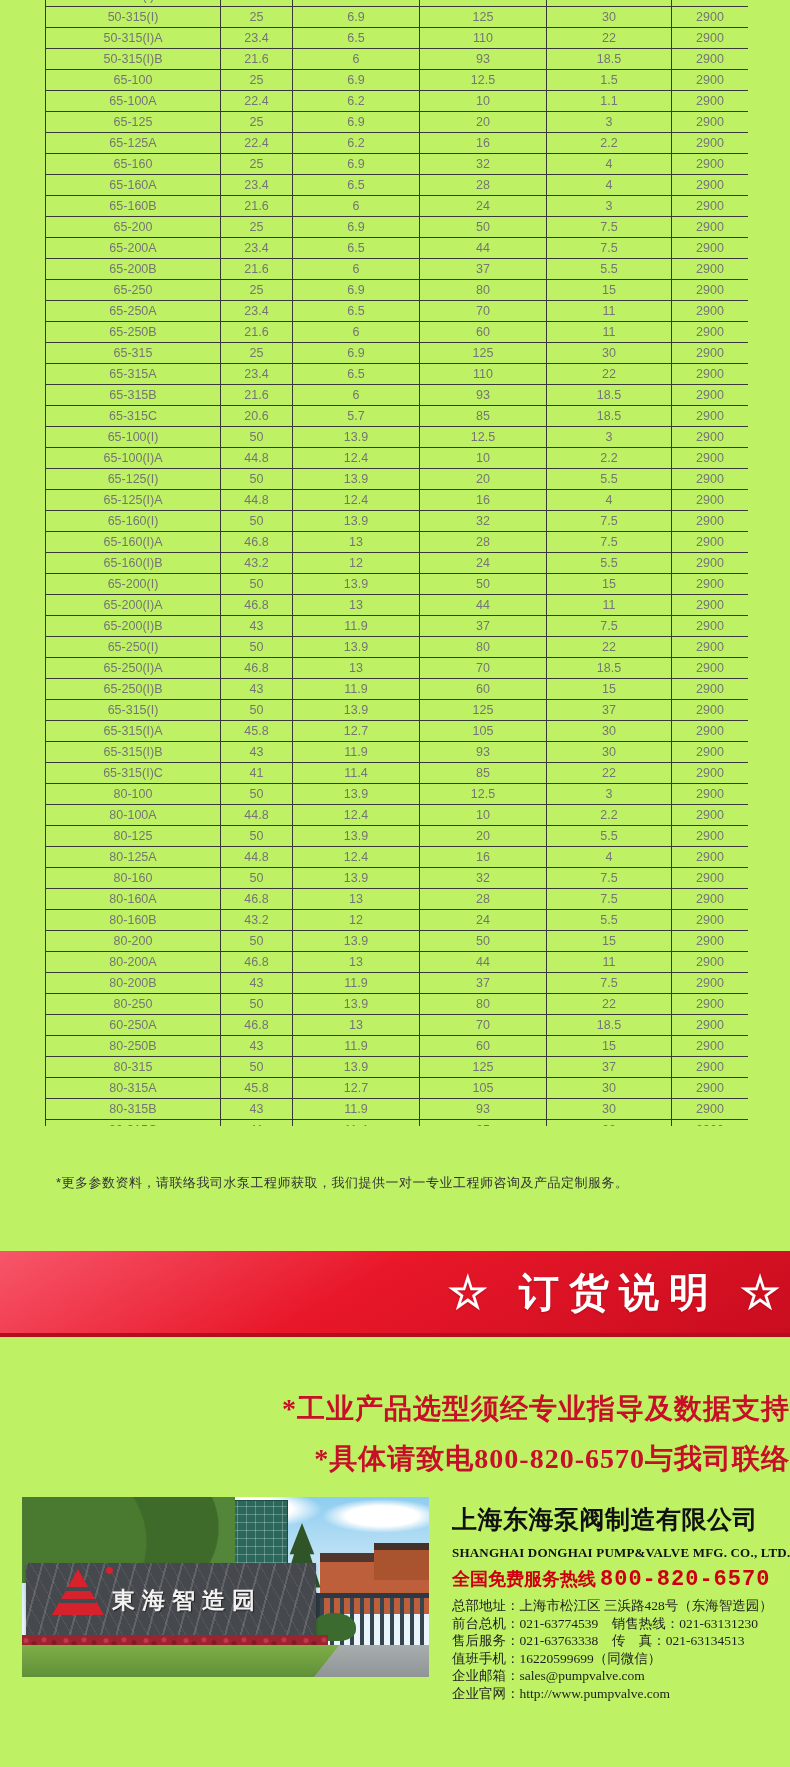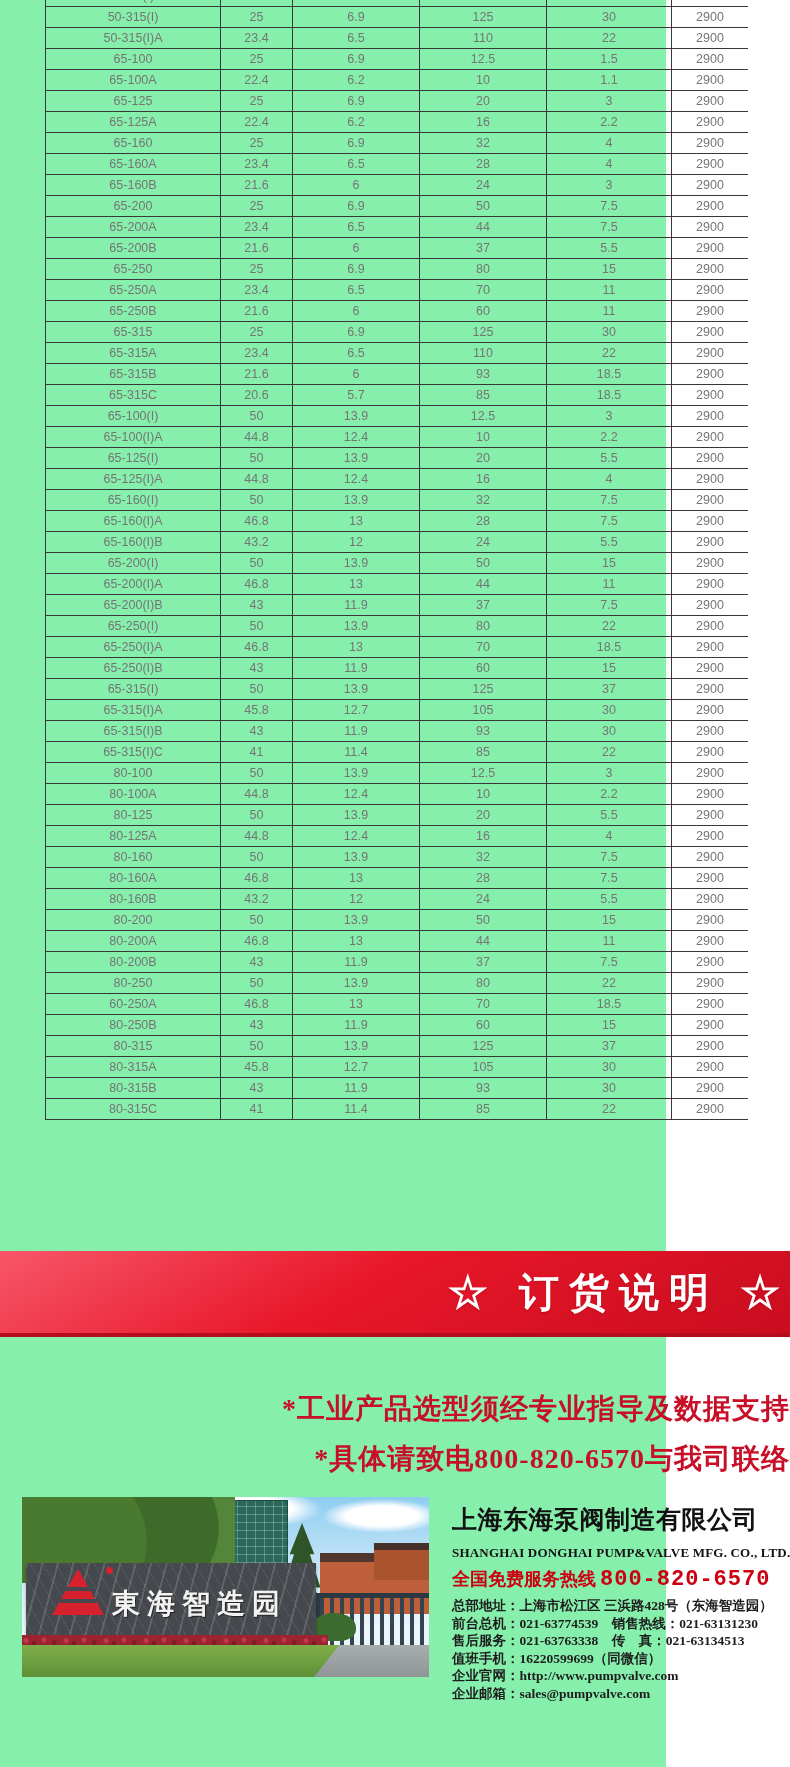--- a/index.html
+++ b/index.html
@@ -1,17 +1,17 @@
 <!DOCTYPE html>
 <html style="--banner_red_light: #f7566a; --banner_red: #e81729; --banner_red_dark: #c90d1f; --promo_red: #c70f28; --hotline_red: #cc0011; --table_text: #757575; --table_border: #383838; --logo_red: #d7212c;"><head>
 <meta charset="utf-8">
 <style>
   html,body{margin:0;padding:0;}
   body{width:790px;height:1767px;background:#fff;font-family:"Liberation Sans",sans-serif;position:relative;overflow:hidden;}
-  .page{position:absolute;inset:0;width:650px;height:1767px;background:#86efac;padding-left:16px;}
+  .page{position:absolute;inset:0;width:790px;height:1767px;background:#bef264;}
 
   
   .table-wrap{position:absolute;top:0;left:45px;width:703px;height:1126px;overflow:hidden;}
   table.spec{border-collapse:collapse;width:703px;margin-top:-15px;table-layout:fixed;}
   table.spec td{border:1px solid var(--table_border);height:20px;padding:0;text-align:center;
     font-size:12.5px;color:var(--table_text);font-family:"Liberation Sans",sans-serif;line-height:20px;
     white-space:nowrap;overflow:hidden;}
   col.c1{width:175px}col.c2{width:72px}col.c3{width:127px}col.c4{width:127px}col.c5{width:125px}col.c6{width:77px}
 
   
@@ -50,21 +50,21 @@
     border:1px solid #1d4a41;}
   .factory-building{left:298px;top:56px;width:109px;height:52px;background:#bd5f3a;
     border-top:9px solid #50362e;}
   .factory-building2{left:352px;top:46px;width:55px;height:30px;background:#a9532f;border-top:7px solid #46302a;}
   .conifer{left:258px;top:26px;width:44px;height:104px;background:#2e5428;
     clip-path:polygon(50% 0,78% 30%,68% 30%,92% 62%,80% 62%,100% 100%,0 100%,20% 62%,8% 62%,32% 30%,22% 30%);}
   .sign-wall{left:4px;top:66px;width:290px;height:82px;background:#45484d;
     background-image:repeating-linear-gradient(105deg,rgba(255,255,255,.14) 0 2px,rgba(255,255,255,0) 2px 15px),
                      repeating-linear-gradient(60deg,rgba(255,255,255,.07) 0 1px,rgba(255,255,255,0) 1px 11px);
     box-shadow:0 2px 3px rgba(0,0,0,.25);}
-  .sign-wall-text{left:86px;top:22px;width:200px;color:#f2f2f2;font-weight:bold;font-size:28px;
+  .sign-wall-text{left:86px;top:22px;width:200px;color:#f2f2f2;font-weight:bold;font-size:23px;
     letter-spacing:7px;font-family:"Liberation Sans",sans-serif;text-shadow:1px 1px 1px #222;}
   .logo-mark{left:26px;top:6px;width:52px;height:46px;background:var(--logo_red);
     clip-path:polygon(50% 0,100% 100%,0 100%);}
   .logo-slit1{left:38px;top:24px;width:28px;height:4px;background:#45484d;}
   .logo-slit2{left:34px;top:36px;width:36px;height:4px;background:#45484d;}
   .logo-dot{left:80px;top:4px;width:7px;height:7px;border-radius:50%;background:var(--logo_red);}
   .entrance-gate{left:292px;top:96px;width:115px;height:56px;
     background:repeating-linear-gradient(90deg,#36444f 0 4px,rgba(54,68,79,0) 4px 10px);
     border-top:5px solid #2c3842;border-left:6px solid #2c3842;}
   .green-bush{left:290px;top:116px;width:44px;height:28px;background:#3c6b2f;border-radius:50% 50% 40% 40%;}
@@ -80,21 +80,21 @@
   
   .company{position:absolute;left:452px;top:6px;width:330px;}
   .company-name-cn{font-size:25px;font-weight:900;color:#111;letter-spacing:0.5px;
     font-family:Liberation Mono, monospace;white-space:nowrap;}
   .company-name-en{font-size:13px;font-weight:bold;color:#111;margin-top:9px;letter-spacing:0.2px;
     font-family:"Liberation Serif",serif;white-space:nowrap;}
   .hotline{margin-top:6px;white-space:nowrap;font-family:"Liberation Serif",serif;font-weight:900;color:var(--hotline_red);}
   .hotline .hl-label{font-size:18px;}
   .hotline .hl-number{font-size:22px;letter-spacing:1px;font-family:Liberation Mono, monospace;}
   .contacts{margin-top:5px;}
-  .contact-line{font-size:13.5px;font-weight:bold;color:#1d1d1d;line-height:17.5px;
+  .contact-line{font-size:13.5px;font-weight:normal;color:#1d1d1d;line-height:17.5px;
     font-family:"Liberation Serif",serif;white-space:nowrap;}
 </style>
 </head>
 <body>
 
 <div class="page">
 
   <div class="table-wrap">
     <table class="spec">
       <colgroup>
@@ -124,20 +124,28 @@
           </tr>
           <tr>
             <td>50-315(I)A</td>
             <td>23.4</td>
             <td>6.5</td>
             <td>110</td>
             <td>22</td>
             <td>2900</td>
           </tr>
           <tr>
+            <td>50-315(I)B</td>
+            <td>21.6</td>
+            <td>6</td>
+            <td>93</td>
+            <td>18.5</td>
+            <td>2900</td>
+          </tr>
+          <tr>
             <td>65-100</td>
             <td>25</td>
             <td>6.9</td>
             <td>12.5</td>
             <td>1.5</td>
             <td>2900</td>
           </tr>
           <tr>
             <td>65-100A</td>
             <td>22.4</td>
@@ -535,20 +543,21 @@
             <td>41</td>
             <td>11.4</td>
             <td>85</td>
             <td>22</td>
             <td>2900</td>
           </tr>
         </tbody>
     </table>
   </div>
 
+  <div class="note">*更多参数资料，请联络我司水泵工程师获取，我们提供一对一专业工程师咨询及产品定制服务。</div>
 
   <div class="banner">
     <div class="banner-title">☆ 订货说明 ☆</div>
   </div>
 
   <div class="promo">
     <div class="promo-line">*工业产品选型须经专业指导及数据支持</div>
     <div class="promo-line">*具体请致电800-820-6570与我司联络</div>
   </div>
 
@@ -582,19 +591,19 @@
       <div class="company-name-en">SHANGHAI DONGHAI PUMP&amp;VALVE MFG. CO., LTD.</div>
       <div class="hotline">
         <span class="hl-label">全国免费服务热线</span>
         <span class="hl-number">800-820-6570</span>
       </div>
       <div class="contacts">
           <div class="contact-line">总部地址：上海市松江区 三浜路428号（东海智造园）</div>
           <div class="contact-line">前台总机：021-63774539　销售热线：021-63131230</div>
           <div class="contact-line">售后服务：021-63763338　传　真：021-63134513</div>
           <div class="contact-line">值班手机：16220599699（同微信）</div>
+          <div class="contact-line">企业邮箱：sales@pumpvalve.com</div>
           <div class="contact-line">企业官网：http://www.pumpvalve.com</div>
-          <div class="contact-line">企业邮箱：sales@pumpvalve.com</div>
         </div>
     </div>
 
   </div>
 </div>
 
 </body></html>

